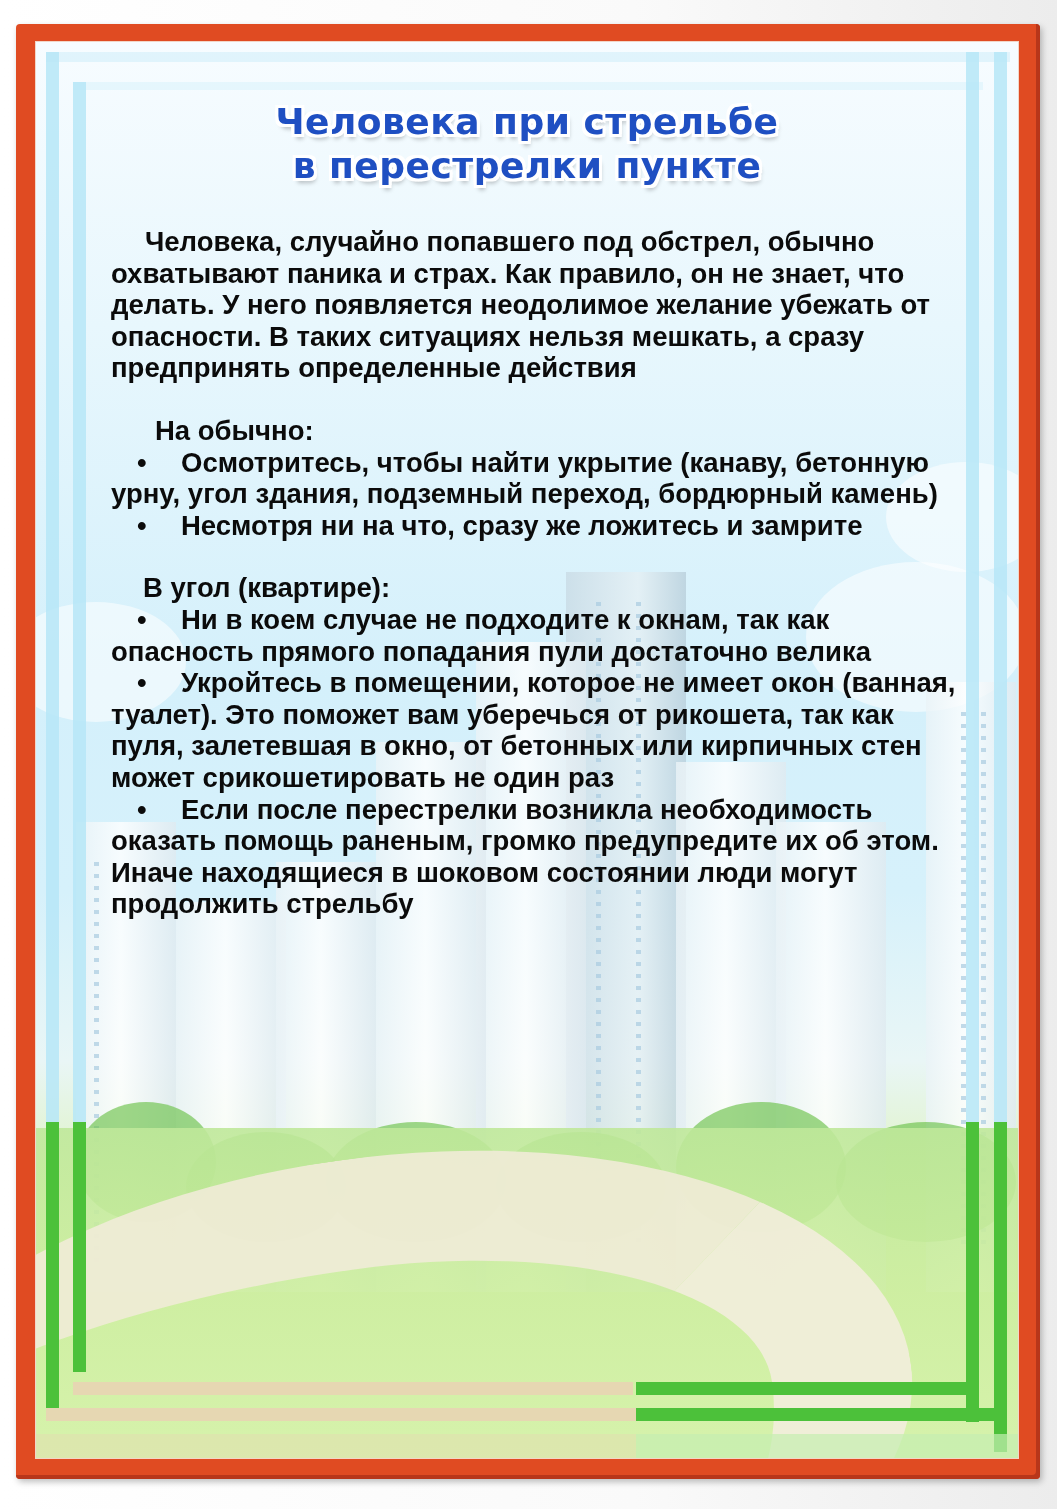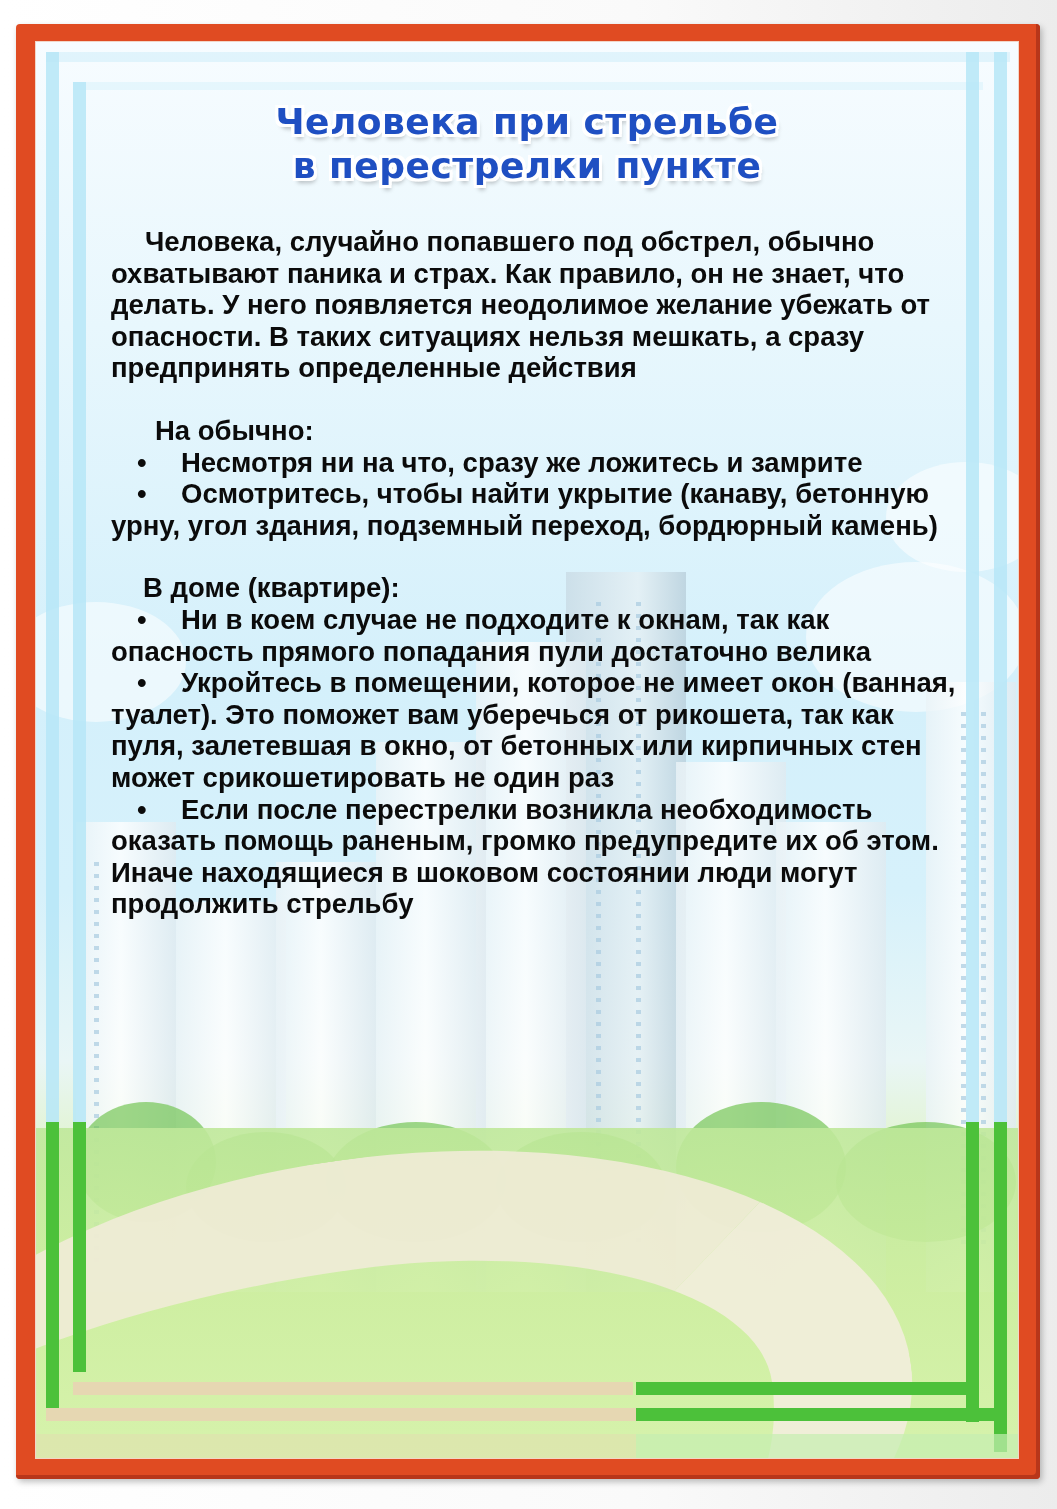--- a/index.html
+++ b/index.html
@@ -140,23 +140,23 @@
     <span>Человека при стрельбе</span>
     <span>в перестрелки пункте</span>
   </div>
 </div>
 
 <div class="content">
   <p class="intro">Человека, случайно попавшего под обстрел, обычно охватывают паника и страх. Как правило, он не знает, что делать. У него появляется неодолимое желание убежать от опасности. В таких ситуациях нельзя мешкать, а сразу предпринять определенные действия</p>
 
   <div class="section">
     <p class="section-heading h1">На обычно:</p>
+    <p class="bullet"><span class="dot">•</span><span>Осмотритесь, чтобы найти укрытие (канаву, бетонную урну, угол здания, подземный переход, бордюрный камень)</span></p>
     <p class="bullet"><span class="dot">•</span><span>Несмотря ни на что, сразу же ложитесь и замрите</span></p>
-    <p class="bullet"><span class="dot">•</span><span>Осмотритесь, чтобы найти укрытие (канаву, бетонную урну, угол здания, подземный переход, бордюрный камень)</span></p>
   </div>
 
   <div class="section">
-    <p class="section-heading">В доме (квартире):</p>
+    <p class="section-heading">В угол (квартире):</p>
     <p class="bullet"><span class="dot">•</span><span>Ни в коем случае не подходите к окнам, так как опасность прямого попадания пули достаточно велика</span></p>
     <p class="bullet"><span class="dot">•</span><span>Укройтесь в помещении, которое не имеет окон (ванная, туалет). Это поможет вам уберечься от рикошета, так как пуля, залетевшая в окно, от бетонных или кирпичных стен может срикошетировать не один раз</span></p>
     <p class="bullet"><span class="dot">•</span><span>Если после перестрелки возникла необходимость оказать помощь раненым, громко предупредите их об этом. Иначе находящиеся в шоковом состоянии люди могут продолжить стрельбу</span></p>
   </div>
 </div>
 
 </body></html>

